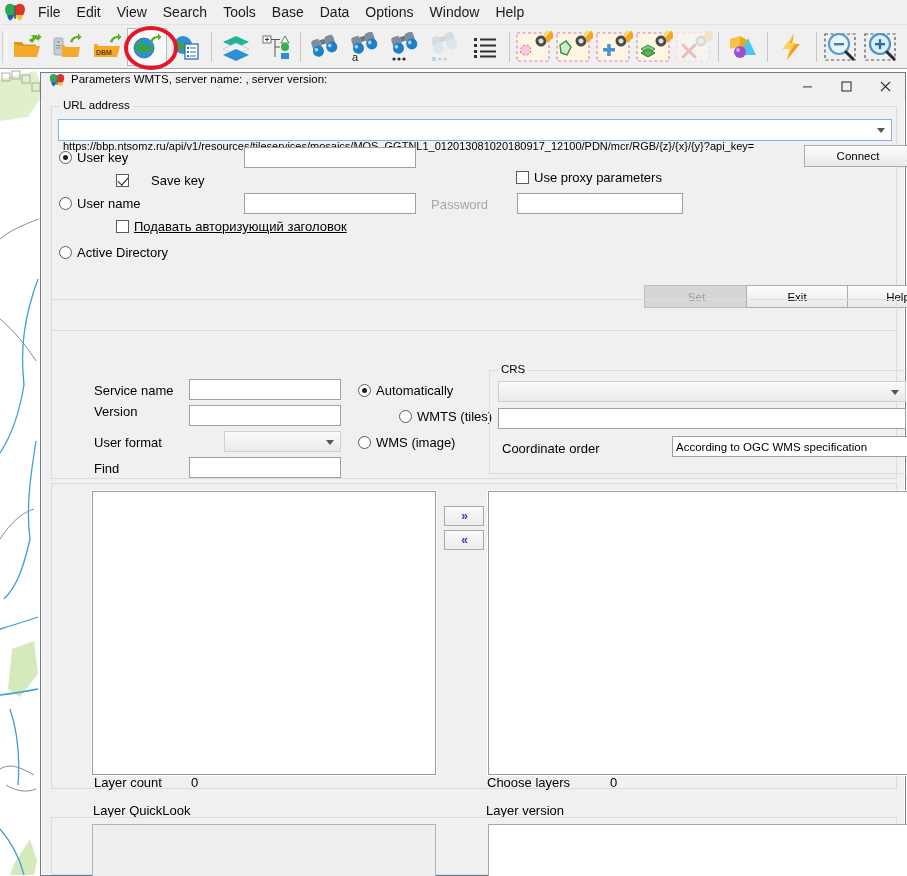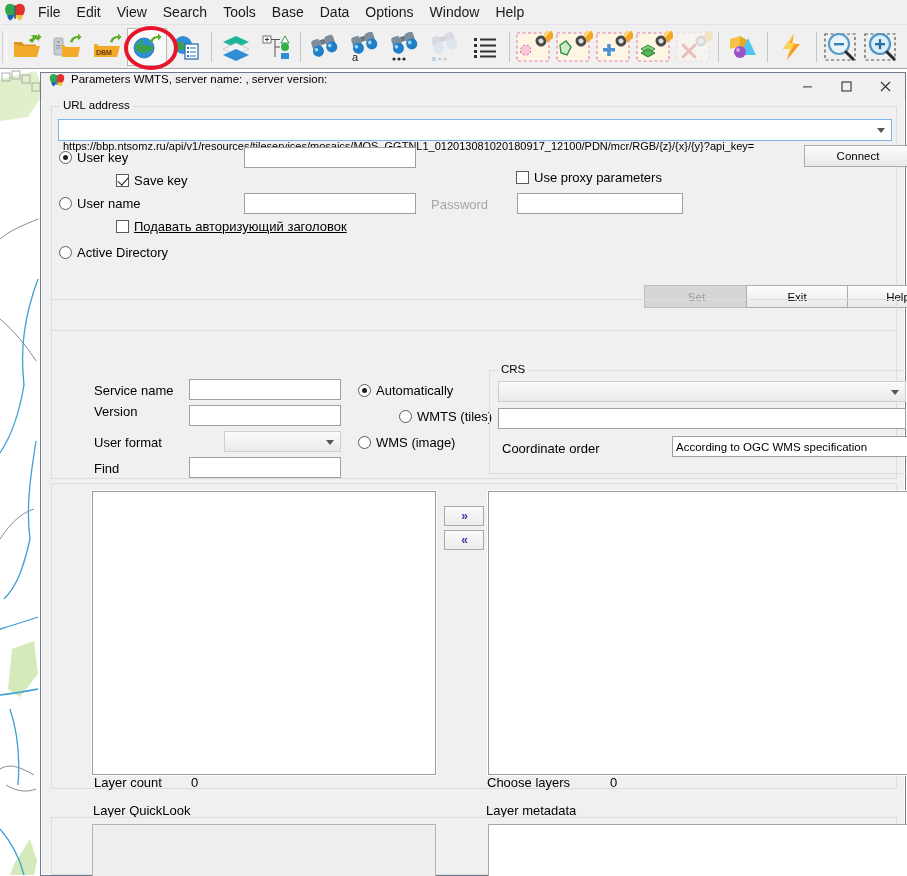--- a/index.html
+++ b/index.html
@@ -570,21 +570,21 @@
         <div class="ctext" style="font-size:11px;">https://bbp.ntsomz.ru/api/v1/resources/tileservices/mosaics/MOS_GGTNL1_012013081020180917_12100/PDN/mcr/RGB/{z}/{x}/{y}?api_key=</div>
         <span class="abs" style="right:6px; top:8px; width:0;height:0;border-left:4px solid transparent;border-right:4px solid transparent;border-top:5px solid #555;"></span>
       </div>
 
       <div class="abs radio-row" style="left:7px; top:43px;">
         <span class="radio on"></span>
         <span class="lbl">User key</span>
       </div>
       <input class="abs txtin" type="text" style="left: 192px; top: 40px; width: 172px;" value="">
 
-      <div class="abs check-row" style="left:64px; top:66px;">
+      <div class="abs check-row" style="left:64px; top:66px;gap:17px;">
         <span class="chk on"></span>
         <span class="lbl">Save key</span>
       </div>
 
       <div class="abs check-row" style="left:464px; top:63px;">
         <span class="chk"></span>
         <span class="lbl">Use proxy parameters</span>
       </div>
 
       <div class="abs btn" style="left:752px; top:38px; width:108px; height:22px;">
@@ -676,21 +676,21 @@
       <div class="abs listbox" style="left:436px; top:7px; width:449px; height:284px;"></div>
 
       <div class="abs lbl" style="left:42px; top:291px;">Layer count</div>
       <div class="abs lbl" style="left:139px; top:291px;">0</div>
 
       <div class="abs lbl" style="left:435px; top:291px;">Choose layers</div>
       <div class="abs lbl" style="left:558px; top:291px;">0</div>
     </div>
 
     <div class="abs lbl" style="left:52px; top:730px;">Layer QuickLook</div>
-    <div class="abs lbl" style="left:445px; top:730px;">Layer metadata</div>
+    <div class="abs lbl" style="left:445px; top:730px;">Layer version</div>
 
     <div class="gbox abs" style="left:10px; top:744px; width:846px; height:58px;">
       <div class="abs panelbox" style="left:40px; top:6px; width:344px; height:102px;"></div>
       <div class="abs whitepanel" style="left:436px; top:6px; width:449px; height:102px;"></div>
     </div>
 
   </div>
 </div>
 
 </body></html>

